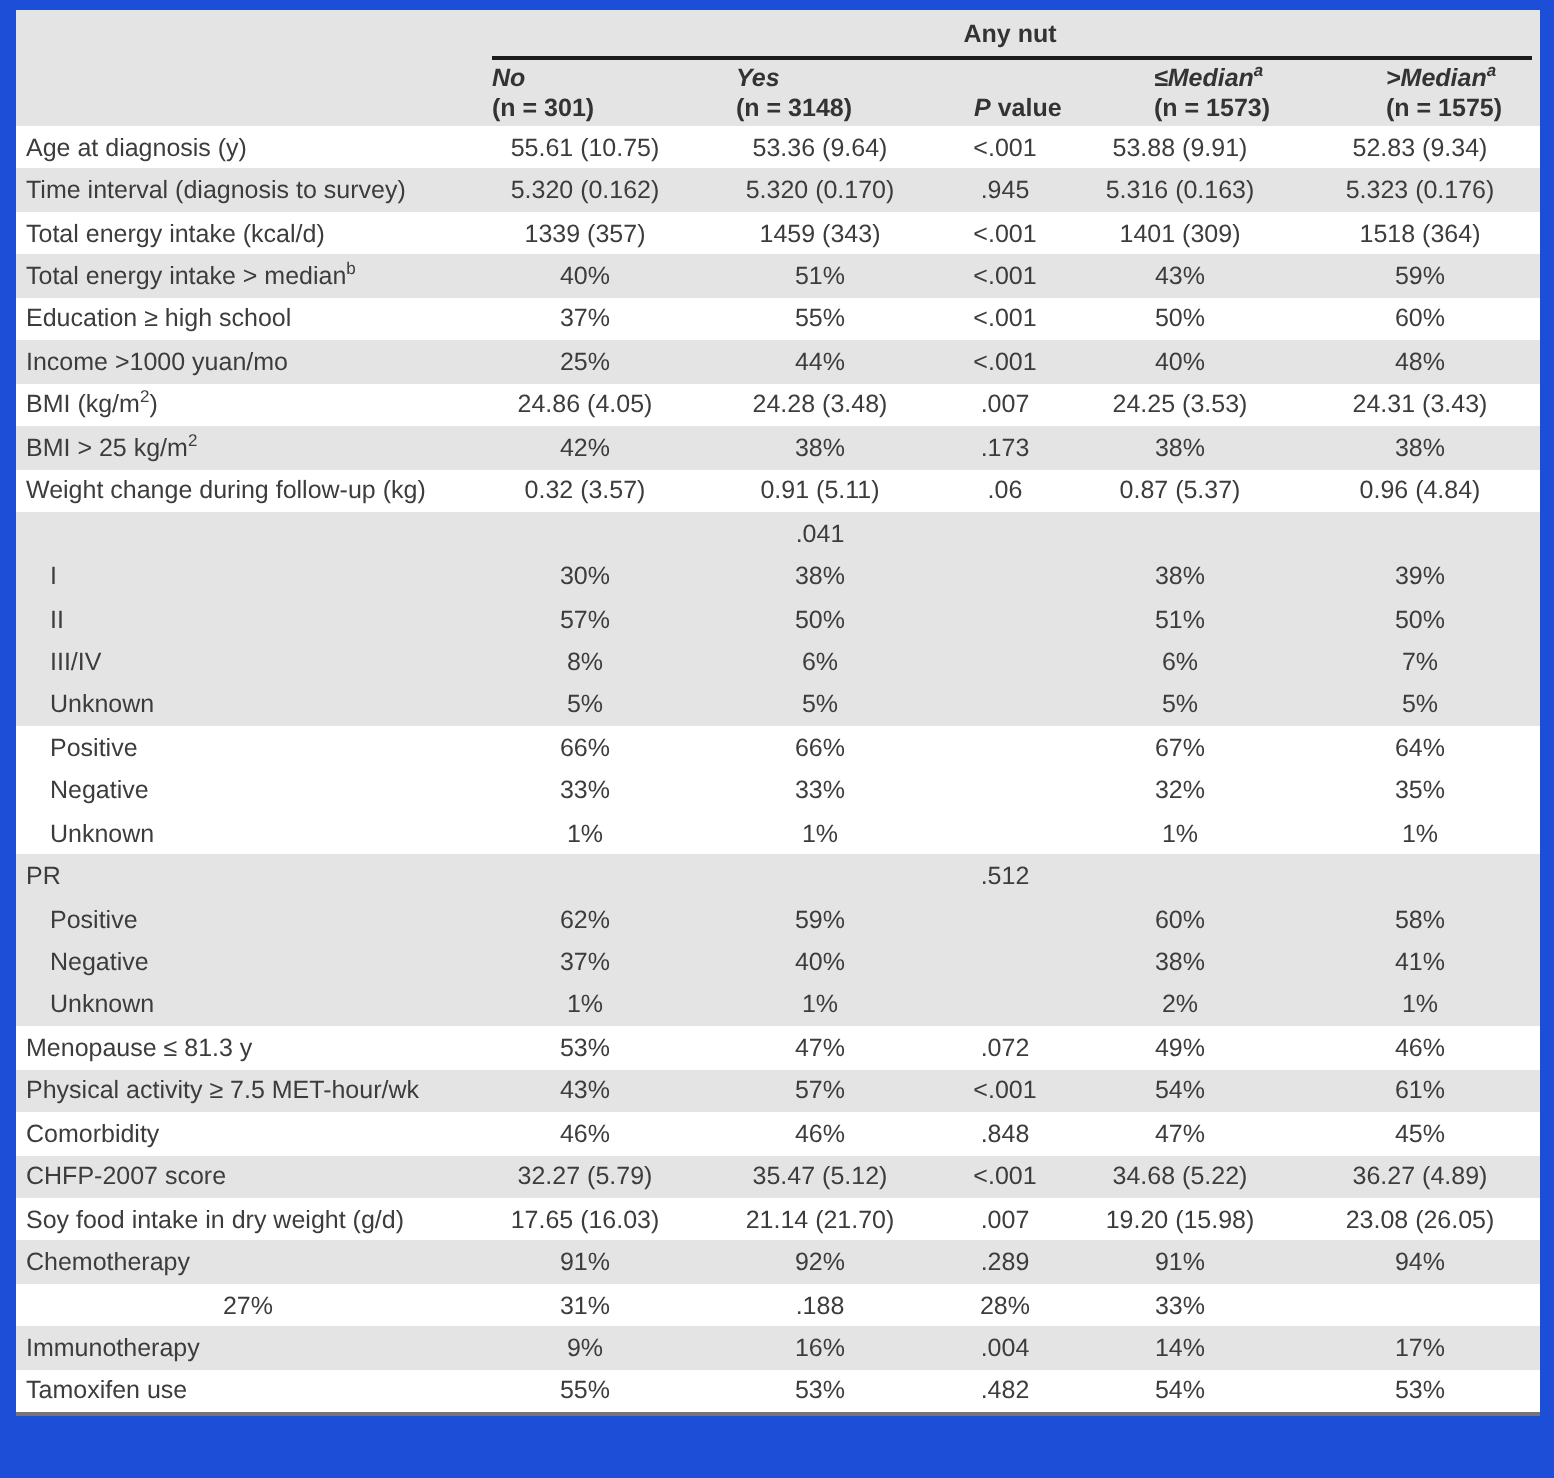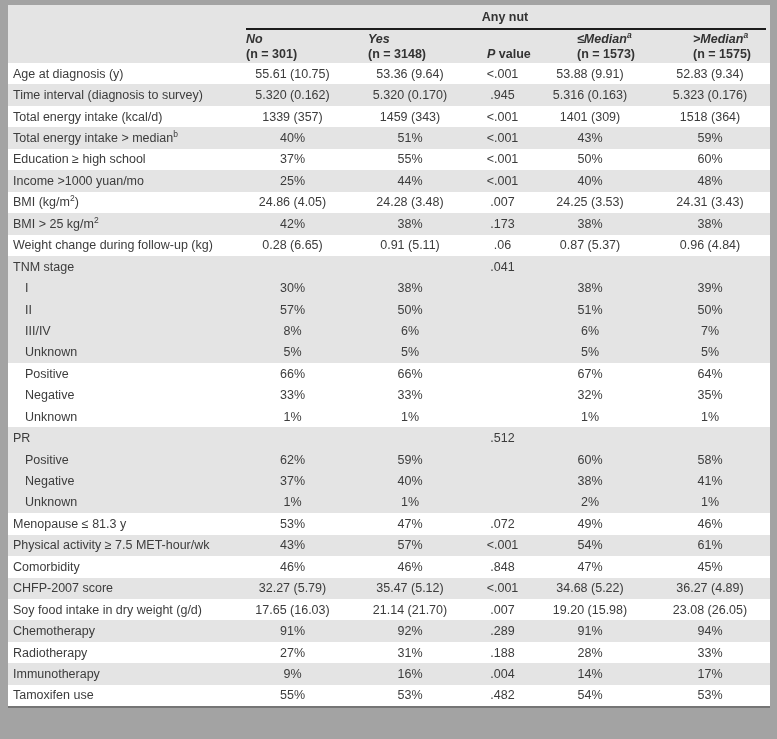--- a/index.html
+++ b/index.html
@@ -9,21 +9,21 @@
     width: 777px;
     height: 739px;
     font-family: "Liberation Sans", sans-serif;
     color: #3c3c3c;
     -webkit-font-smoothing: antialiased;
   }
   .page {
     position: relative;
     width: 777px;
     height: 739px;
-    background: #a3a3a3;
+    background: #1d4ed8;
     overflow: hidden;
   }
   .tbl {
     position: absolute;
     left: 8px;
     top: 5px;
     width: 762px;
   }
   .thead {
     background: #e4e4e4;
@@ -199,28 +199,27 @@
         <div class="row shade">
           <div class="cell label">BMI &gt; 25 kg/m<sup>2</sup></div>
           <div class="cell val c2">42%</div>
           <div class="cell val c3">38%</div>
           <div class="cell val c4">.173</div>
           <div class="cell val c5">38%</div>
           <div class="cell val c6">38%</div>
         </div>
         <div class="row">
           <div class="cell label">Weight change during follow-up (kg)</div>
-          <div class="cell val c2">0.28 (6.65)</div>
+          <div class="cell val c2">0.32 (3.57)</div>
           <div class="cell val c3">0.91 (5.11)</div>
           <div class="cell val c4">.06</div>
           <div class="cell val c5">0.87 (5.37)</div>
           <div class="cell val c6">0.96 (4.84)</div>
         </div>
         <div class="row shade">
-          <div class="cell label">TNM stage</div>
           <div class="cell val c2"></div>
           <div class="cell val c3"></div>
           <div class="cell val c4">.041</div>
           <div class="cell val c5"></div>
           <div class="cell val c6"></div>
         </div>
         <div class="row shade">
           <div class="cell label indent">I</div>
           <div class="cell val c2">30%</div>
           <div class="cell val c3">38%</div>
@@ -350,21 +349,20 @@
         </div>
         <div class="row shade">
           <div class="cell label">Chemotherapy</div>
           <div class="cell val c2">91%</div>
           <div class="cell val c3">92%</div>
           <div class="cell val c4">.289</div>
           <div class="cell val c5">91%</div>
           <div class="cell val c6">94%</div>
         </div>
         <div class="row">
-          <div class="cell label">Radiotherapy</div>
           <div class="cell val c2">27%</div>
           <div class="cell val c3">31%</div>
           <div class="cell val c4">.188</div>
           <div class="cell val c5">28%</div>
           <div class="cell val c6">33%</div>
         </div>
         <div class="row shade">
           <div class="cell label">Immunotherapy</div>
           <div class="cell val c2">9%</div>
           <div class="cell val c3">16%</div>

